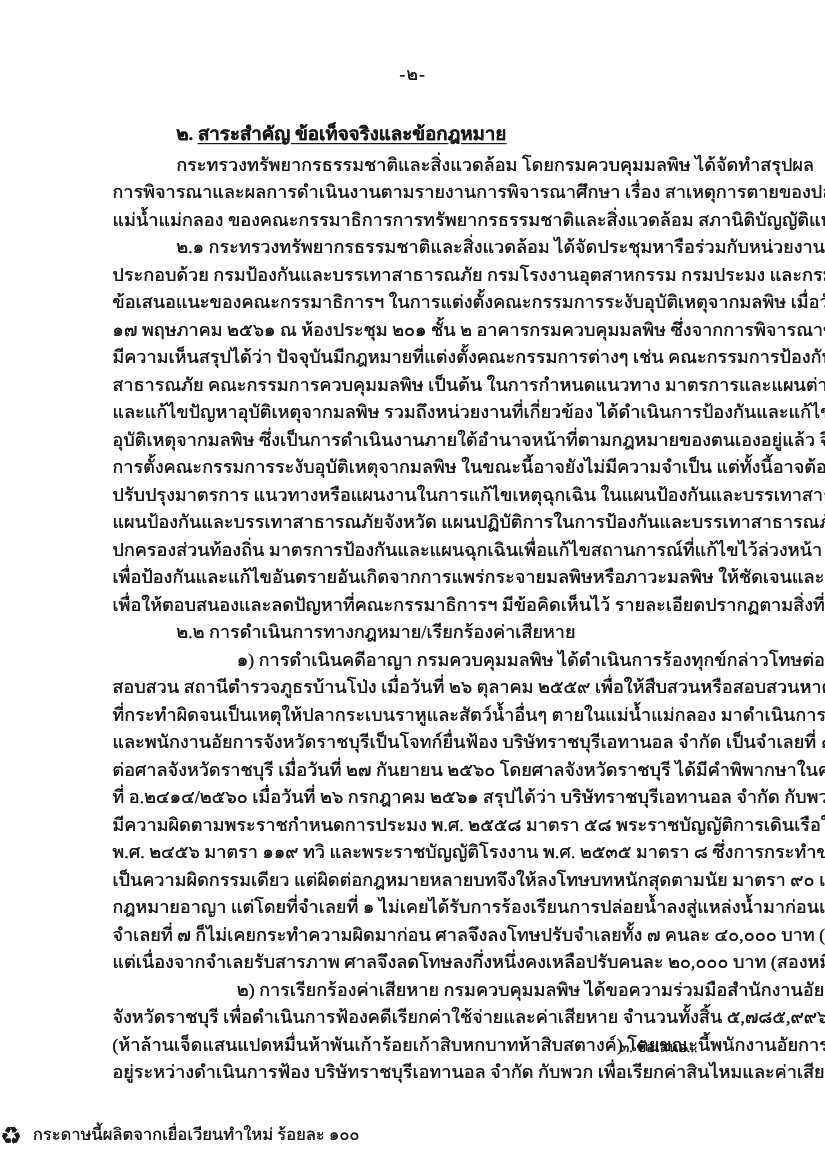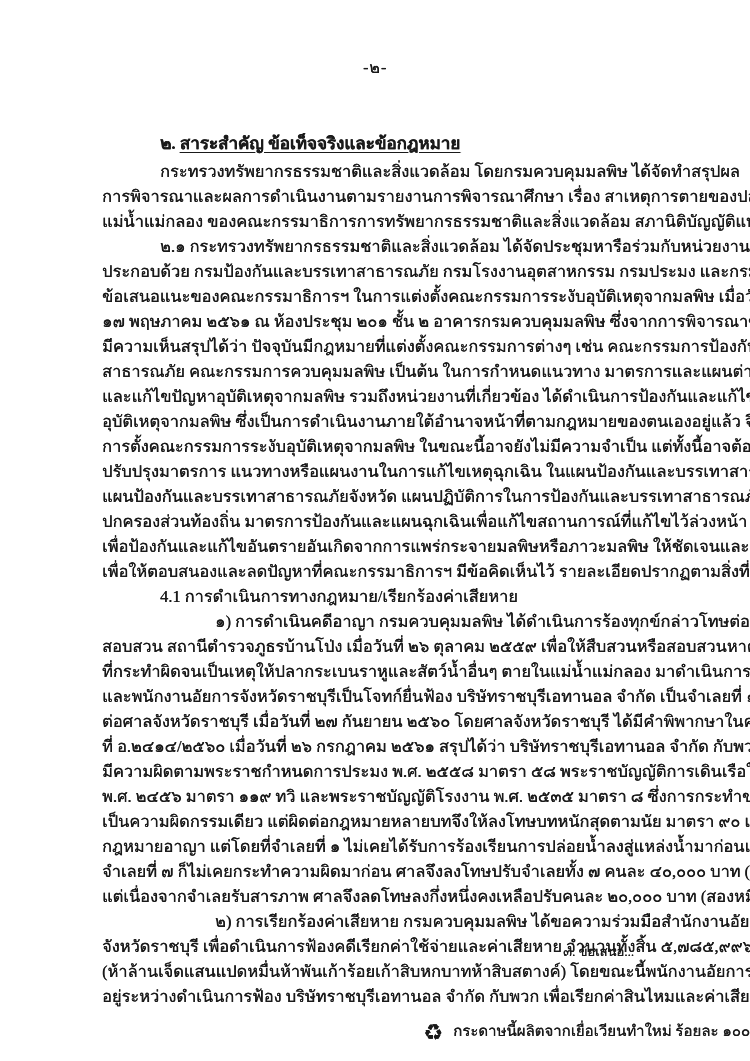--- a/index.html
+++ b/index.html
@@ -30,21 +30,21 @@
     left: 0;
     width: 750px;
     text-align: center;
     font-size: 16px;
     letter-spacing: 1px;
     text-shadow: 0.4px 0 currentColor;
   }
   .content {
     position: absolute;
     left: 102px;
-    top: 131px;
+    top: 109px;
     width: 556px;
   }
   .heading {
     height: 26px;
     line-height: 26px;
     padding-left: 58px;
     font-size: 17px;
     font-weight: bold;
     white-space: nowrap;
     text-shadow: 0.4px 0 currentColor;
@@ -72,21 +72,21 @@
     left: 563px;
     font-size: 13px;
     white-space: nowrap;
     text-shadow: 0.35px 0 currentColor;
   }
   .footer {
     position: absolute;
     top: 1019px;
     left: 0;
     width: 750px;
-    text-align: right;
+    text-align: left;
     font-size: 15px;
     white-space: nowrap;
     text-shadow: 0.3px 0 currentColor;
   }
   .footer .recycle-glyph {
     display: inline-block;
     font-size: 22px;
     line-height: 22px;
     vertical-align: -4px;
     margin-right: 10px;
@@ -118,21 +118,21 @@
         <div class="line indent-0">มีความเห็นสรุปได้ว่า ปัจจุบันมีกฎหมายที่แต่งตั้งคณะกรรมการต่างๆ เช่น คณะกรรมการป้องกันและบรรเทา</div>
         <div class="line indent-0">สาธารณภัย คณะกรรมการควบคุมมลพิษ เป็นต้น ในการกำหนดแนวทาง มาตรการและแผนต่างๆ ในการป้องกัน</div>
         <div class="line indent-0">และแก้ไขปัญหาอุบัติเหตุจากมลพิษ รวมถึงหน่วยงานที่เกี่ยวข้อง ได้ดำเนินการป้องกันและแก้ไขปัญหา</div>
         <div class="line indent-0">อุบัติเหตุจากมลพิษ ซึ่งเป็นการดำเนินงานภายใต้อำนาจหน้าที่ตามกฎหมายของตนเองอยู่แล้ว จึงมีความเห็นว่า</div>
         <div class="line indent-0">การตั้งคณะกรรมการระงับอุบัติเหตุจากมลพิษ ในขณะนี้อาจยังไม่มีความจำเป็น แต่ทั้งนี้อาจต้องมีการดำเนินการ</div>
         <div class="line indent-0">ปรับปรุงมาตรการ แนวทางหรือแผนงานในการแก้ไขเหตุฉุกเฉิน ในแผนป้องกันและบรรเทาสาธารณภัยแห่งชาติ</div>
         <div class="line indent-0">แผนป้องกันและบรรเทาสาธารณภัยจังหวัด แผนปฏิบัติการในการป้องกันและบรรเทาสาธารณภัยขององค์กร</div>
         <div class="line indent-0">ปกครองส่วนท้องถิ่น มาตรการป้องกันและแผนฉุกเฉินเพื่อแก้ไขสถานการณ์ที่แก้ไขไว้ล่วงหน้า และแผนปฏิบัติการ</div>
         <div class="line indent-0">เพื่อป้องกันและแก้ไขอันตรายอันเกิดจากการแพร่กระจายมลพิษหรือภาวะมลพิษ ให้ชัดเจนและครอบคลุมมากขึ้น</div>
         <div class="line indent-0">เพื่อให้ตอบสนองและลดปัญหาที่คณะกรรมาธิการฯ มีข้อคิดเห็นไว้ รายละเอียดปรากฏตามสิ่งที่ส่งมาด้วย</div>
-        <div class="line indent-1">4.1 การดำเนินการทางกฎหมาย/เรียกร้องค่าเสียหาย</div>
+        <div class="line indent-1">๒.๒ การดำเนินการทางกฎหมาย/เรียกร้องค่าเสียหาย</div>
         <div class="line indent-2">๑) การดำเนินคดีอาญา กรมควบคุมมลพิษ ได้ดำเนินการร้องทุกข์กล่าวโทษต่อพนักงาน</div>
         <div class="line indent-0">สอบสวน สถานีตำรวจภูธรบ้านโป่ง เมื่อวันที่ ๒๖ ตุลาคม ๒๕๕๙ เพื่อให้สืบสวนหรือสอบสวนหาตัวบุคคล</div>
         <div class="line indent-0">ที่กระทำผิดจนเป็นเหตุให้ปลากระเบนราหูและสัตว์น้ำอื่นๆ ตายในแม่น้ำแม่กลอง มาดำเนินการตามกฎหมาย</div>
         <div class="line indent-0">และพนักงานอัยการจังหวัดราชบุรีเป็นโจทก์ยื่นฟ้อง บริษัทราชบุรีเอทานอล จำกัด เป็นจำเลยที่ ๑ กับพวกรวม ๗ คน</div>
         <div class="line indent-0">ต่อศาลจังหวัดราชบุรี เมื่อวันที่ ๒๗ กันยายน ๒๕๖๐ โดยศาลจังหวัดราชบุรี ได้มีคำพิพากษาในคดีหมายเลขดำ</div>
         <div class="line indent-0">ที่ อ.๒๔๑๔/๒๕๖๐ เมื่อวันที่ ๒๖ กรกฎาคม ๒๕๖๑ สรุปได้ว่า บริษัทราชบุรีเอทานอล จำกัด กับพวกรวม ๗ คน</div>
         <div class="line indent-0">มีความผิดตามพระราชกำหนดการประมง พ.ศ. ๒๕๕๘ มาตรา ๕๘ พระราชบัญญัติการเดินเรือในน่านน้ำไทย</div>
         <div class="line indent-0">พ.ศ. ๒๔๕๖ มาตรา ๑๑๙ ทวิ และพระราชบัญญัติโรงงาน พ.ศ. ๒๕๓๕ มาตรา ๘ ซึ่งการกระทำของจำเลยทั้ง ๗</div>
         <div class="line indent-0">เป็นความผิดกรรมเดียว แต่ผิดต่อกฎหมายหลายบทจึงให้ลงโทษบทหนักสุดตามนัย มาตรา ๙๐ แห่งประมวล</div>
         <div class="line indent-0">กฎหมายอาญา แต่โดยที่จำเลยที่ ๑ ไม่เคยได้รับการร้องเรียนการปล่อยน้ำลงสู่แหล่งน้ำมาก่อนและจำเลยที่ ๒</div>

